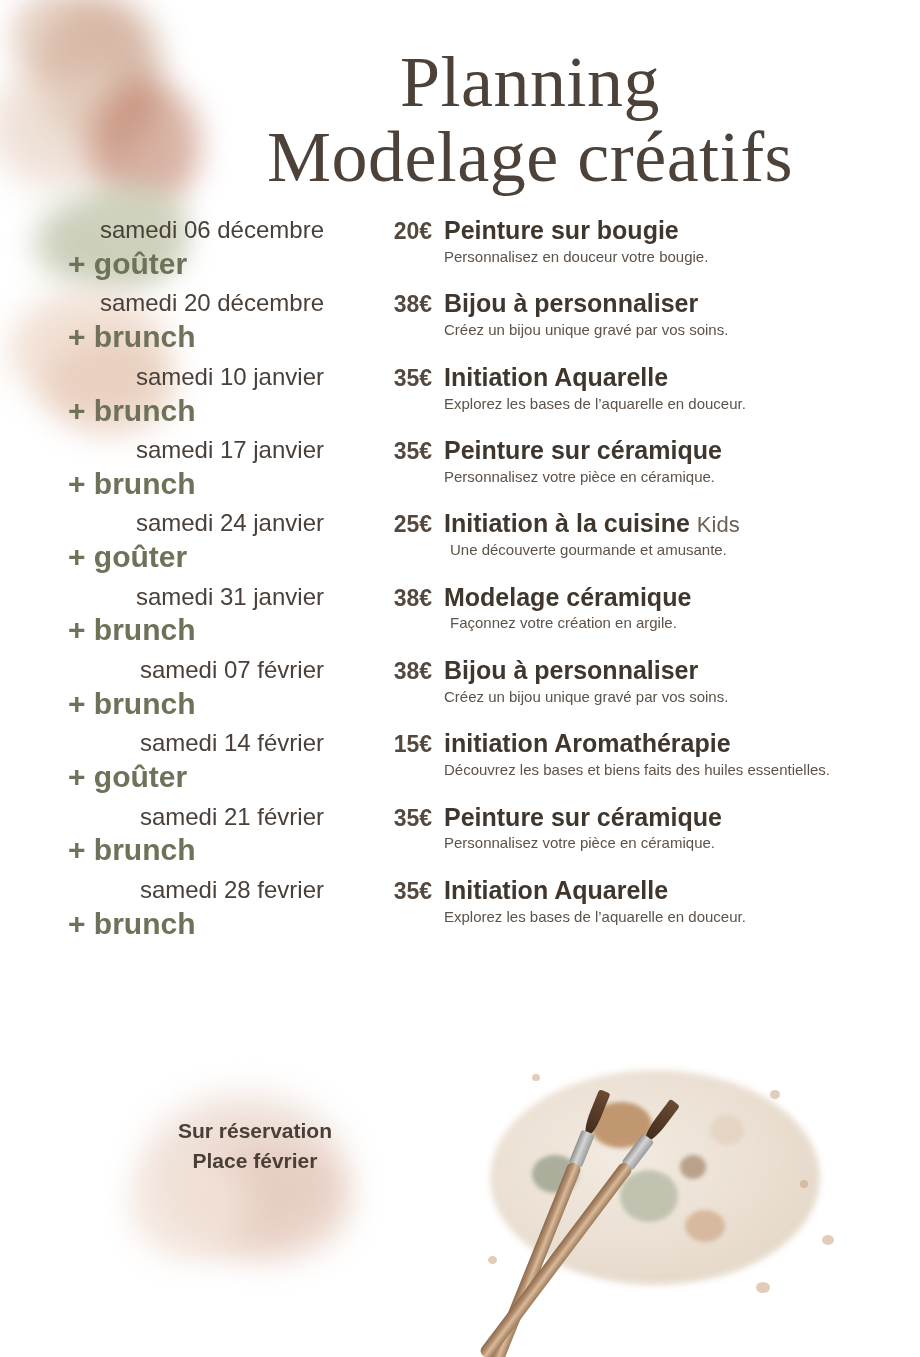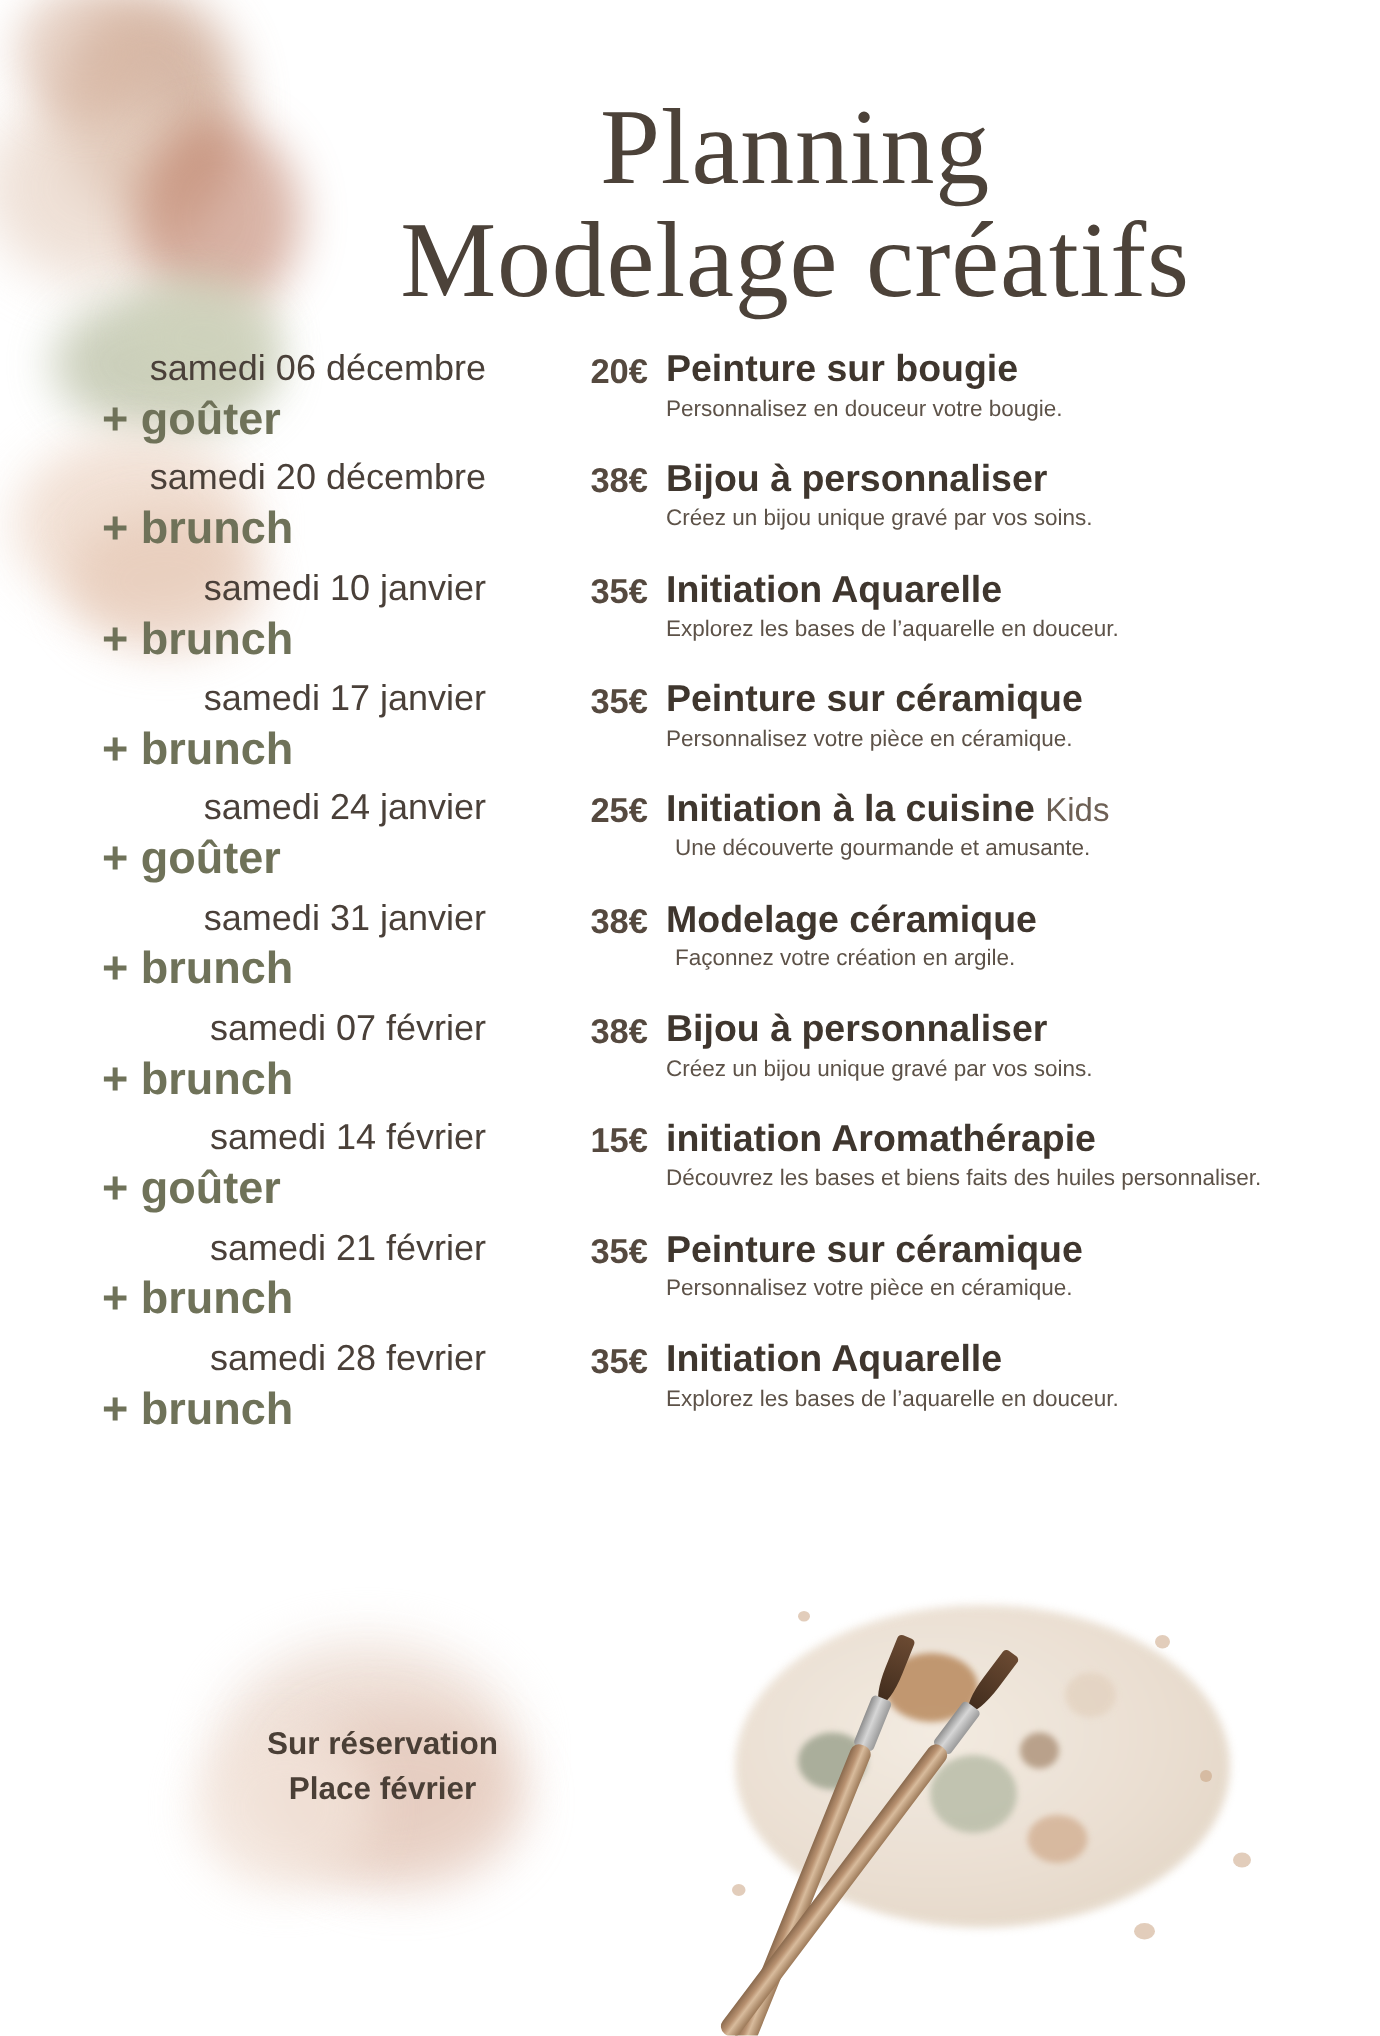--- a/index.html
+++ b/index.html
@@ -94,21 +94,21 @@
   #brush-b { left: 672px; top: 1095px; transform: rotate(37deg); }
   #brush-b .handle  { left: 0; top: 82px; height:240px; }
   #brush-b .ferrule { left: 0; top: 48px; }
   #brush-b .tip     { left: 1px; top: 4px; }
 
   
   .page { position: relative; z-index: 2; }
 
   .title-block {
     text-align: center;
-    padding-top: 62px;
+    padding-top: 46px;
     padding-left: 140px;
   }
   .title-line1 {
     font-family: "Liberation Serif", "DejaVu Serif", serif;
     font-size: 72px;
     line-height: 1.02;
     color: #4c4239;
     letter-spacing: .5px;
   }
   .title-line2 {
@@ -173,21 +173,21 @@
     font-size: 15px;
     color: #5d5248;
     line-height: 1.3;
     margin-top: 2px;
   }
   .act-desc.indent { padding-left: 6px; }
 
   .reserve {
     position: absolute;
     left: 150px;
-    top: 1148px;
+    top: 1116px;
     width: 210px;
     text-align: center;
     z-index: 3;
   }
   .reserve div {
     font-size: 21px;
     font-weight: bold;
     color: #4a3f36;
     line-height: 1.45;
     white-space: nowrap;
@@ -338,21 +338,21 @@
     </div>
 
     <div class="row">
       <div class="col-date">
         <div class="date-main">samedi  14 février</div>
         <div class="date-extra">+ goûter</div>
       </div>
       <div class="col-price">15€</div>
       <div class="col-info">
         <div class="act-title">initiation Aromathérapie</div>
-        <div class="act-desc">Découvrez les bases et biens faits des huiles personnaliser.</div>
+        <div class="act-desc">Découvrez les bases et biens faits des huiles essentielles.</div>
       </div>
     </div>
 
     <div class="row">
       <div class="col-date">
         <div class="date-main">samedi 21 février</div>
         <div class="date-extra">+ brunch</div>
       </div>
       <div class="col-price">35€</div>
       <div class="col-info">

